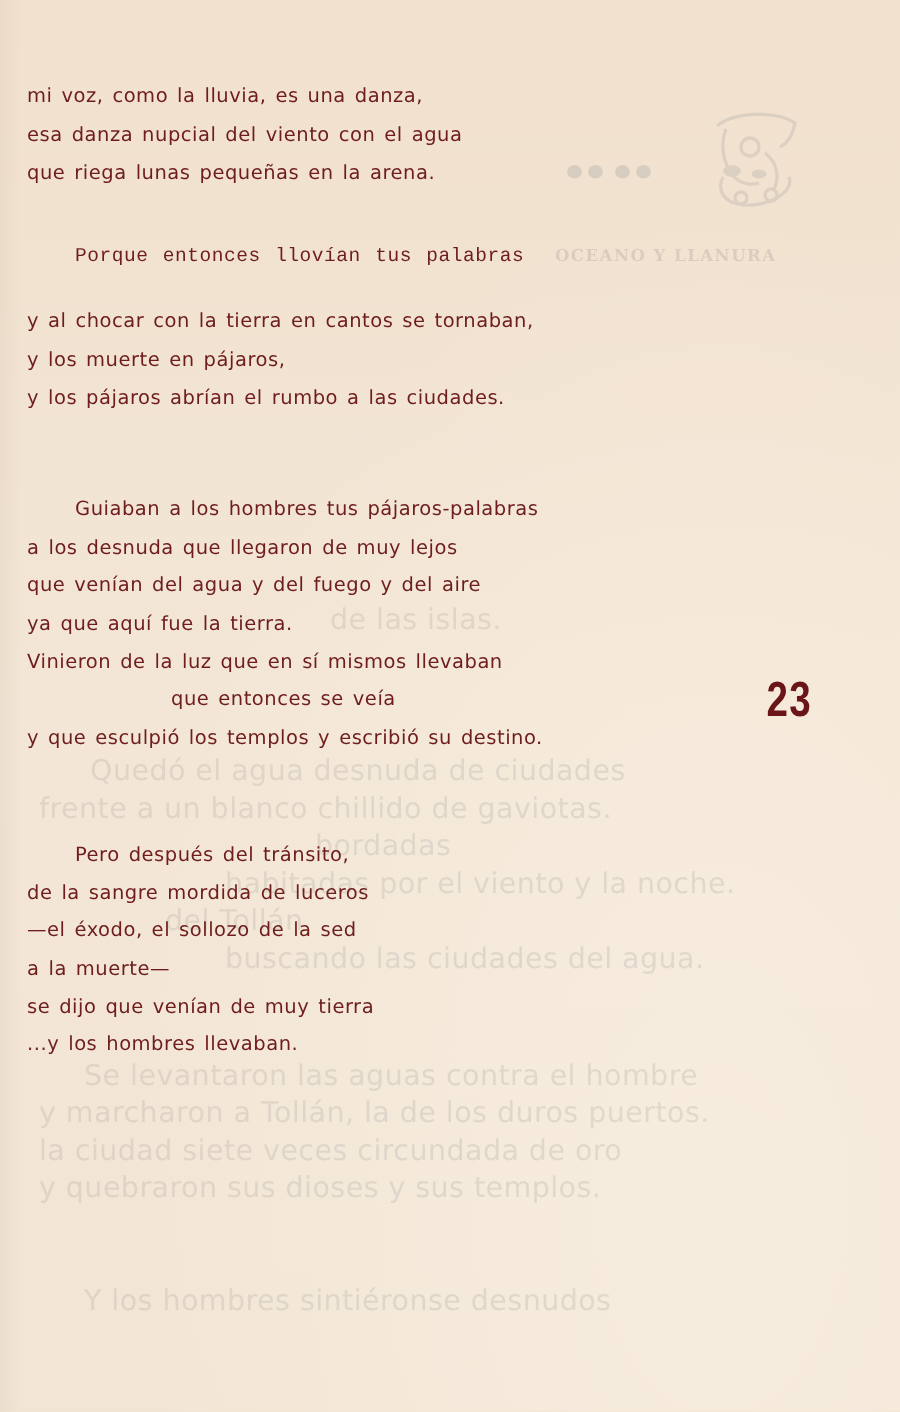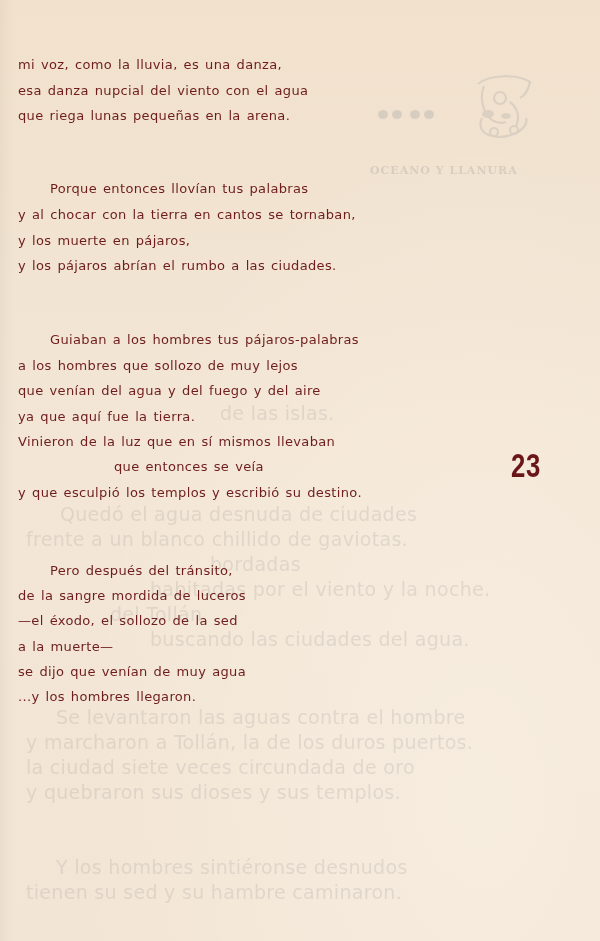--- a/index.html
+++ b/index.html
@@ -122,51 +122,50 @@
   <div class="bleed" style="left:26px; top:528px;">frente a un blanco chillido de gaviotas.</div>
   <div class="bleed" style="left:210px; top:553px;">bordadas</div>
   <div class="bleed" style="left:150px; top:578px;">habitadas por el viento y la noche.</div>
   <div class="bleed" style="left:110px; top:603px;">del Tollán</div>
   <div class="bleed" style="left:150px; top:628px;">buscando las ciudades del agua.</div>
   <div class="bleed" style="left:56px; top:706px;">Se levantaron las aguas contra el hombre</div>
   <div class="bleed" style="left:26px; top:731px;">y marcharon a Tollán, la de los duros puertos.</div>
   <div class="bleed" style="left:26px; top:781px;">y quebraron sus dioses y sus templos.</div>
   <div class="bleed" style="left:26px; top:756px;">la ciudad siete veces circundada de oro</div>
   <div class="bleed" style="left:56px; top:856px;">Y los hombres sintiéronse desnudos</div>
-  <div class="bleed" style="left:26px; top:881px;">tienen su sed y su hambre caminaron.</div>
 
   <div class="poem">
 
     <div>
       <div class="line" style="left:18px; top:56px;">mi voz, como la lluvia, es una danza,</div>
       <div class="line" style="left:18px; top:82px;">esa danza nupcial del viento con el agua</div>
       <div class="line" style="left:18px; top:107px;">que riega lunas pequeñas en la arena.</div>
     </div>
 
     <div>
-      <div class="line" style="left:50px; top:180px;">Porque entonces llovían tus palabras</div>
+      <div class="line" style="left:50px; top:162px;font-family:Liberation Mono, monospace;">Porque entonces llovían tus palabras</div>
       <div class="line" style="left:18px; top:206px;">y al chocar con la tierra en cantos se tornaban,</div>
       <div class="line" style="left:18px; top:232px;">y los muerte en pájaros,</div>
       <div class="line" style="left:18px; top:257px;">y los pájaros abrían el rumbo a las ciudades.</div>
     </div>
 
     <div>
       <div class="line" style="left:50px; top:331px;">Guiaban a los hombres tus pájaros-palabras</div>
-      <div class="line" style="left:18px; top:357px;">a los hombres que sollozo de muy lejos</div>
+      <div class="line" style="left:18px; top:357px;">a los desnuda que llegaron de muy lejos</div>
       <div class="line" style="left:18px; top:382px;">que venían del agua y del fuego y del aire</div>
       <div class="line" style="left:18px; top:408px;">ya que aquí fue la tierra.</div>
       <div class="line" style="left:18px; top:433px;">Vinieron de la luz que en sí mismos llevaban</div>
       <div class="line" style="left:114px; top:458px;">que entonces se veía</div>
       <div class="line" style="left:18px; top:484px;">y que esculpió los templos y escribió su destino.</div>
     </div>
 
     <div>
       <div class="line" style="left:50px; top:562px;">Pero después del tránsito,</div>
       <div class="line" style="left:18px; top:587px;">de la sangre mordida de luceros</div>
       <div class="line" style="left:18px; top:612px;">—el éxodo, el sollozo de la sed</div>
       <div class="line" style="left:18px; top:638px;">a la muerte—</div>
-      <div class="line" style="left:18px; top:663px;">se dijo que venían de muy agua</div>
-      <div class="line" style="left:18px; top:688px;">...y los hombres llegaron.</div>
+      <div class="line" style="left:18px; top:663px;">se dijo que venían de muy tierra</div>
+      <div class="line" style="left:18px; top:688px;">...y los hombres llevaban.</div>
     </div>
   </div>
 
   <div class="page-number">23</div>
 </div>
 
 </body></html>

